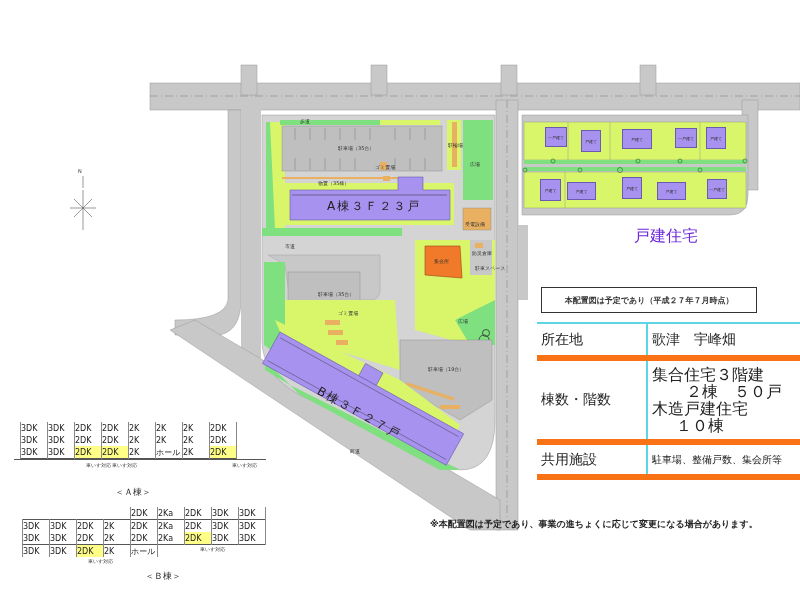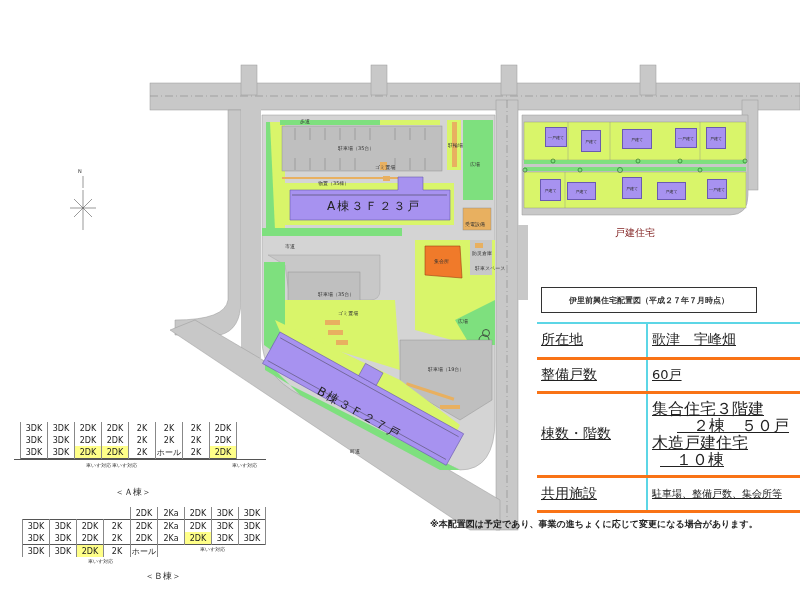--- a/index.html
+++ b/index.html
@@ -3,32 +3,32 @@
 <meta charset="utf-8">
 <style>
   html,body{margin:0;padding:0;background:#fff;}
   body{width:800px;height:596px;position:relative;overflow:hidden;font-family:"DejaVu Sans",sans-serif;}
   .abs{position:absolute;}
   svg{position:absolute;left:0;top:0;}
   .map-label{position:absolute;font-size:5px;color:#333;white-space:nowrap;}
   .bldg-label{position:absolute;font-size:12px;color:#222;letter-spacing:2px;white-space:nowrap;}
   .house{position:absolute;background:#a792f0;border:1px solid #6a5ab0;font-size:4px;color:#333;display:flex;align-items:center;justify-content:center;}
   table.info{position:absolute;left:537px;top:322px;width:263px;border-collapse:collapse;font-size:13px;color:#222;}
-  table.info td{border-top:2px solid #5cd6e6;border-bottom:3px solid #f97316;padding:0 4px;vertical-align:middle;text-decoration:underline;}
+  table.info td{border-top:2px solid #5cd6e6;border-bottom:6px solid #f97316;padding:0 4px;vertical-align:middle;}
   table.info td.k{width:101px;border-right:2px solid #5cd6e6;font-size:14px;}
   table.info td.v{font-size:12px;}
   .title-box{position:absolute;left:541px;top:287px;width:214px;height:24px;border:1px solid #333;font-size:8px;font-weight:bold;display:flex;align-items:center;justify-content:center;color:#333;}
   .note{position:absolute;left:430px;top:518px;font-size:9px;font-weight:bold;color:#222;white-space:nowrap;}
   .unit-table{position:absolute;border-collapse:collapse;font-size:8px;color:#222;}
-  .unit-table td{border-left:1px solid #888;width:26px;height:12px;text-align:center;padding:0;}
+  .unit-table td{border-left:1px solid #888;width:26px;height:12px;padding:0;}
   .unit-table td.y{background:#ffff88;}
   .unit-table td.e{border-left:none;}
   .caption{position:absolute;font-size:9px;color:#333;white-space:nowrap;text-align:right;}
   .tiny{position:absolute;font-size:5px;color:#333;white-space:nowrap;}
-  .houses-label{position:absolute;left:615px;top:226px;font-size:10px;color:#7f1d1d;}
+  .houses-label{position:absolute;left:634px;top:226px;font-size:16px;color:#6d28d9;}
 </style>
 </head>
 <body>
 
 <div class="abs" style="left:0;top:0;width:800px;height:596px;">
 <svg width="800" height="596" viewBox="0 0 800 596">
 
   <rect x="150" y="83" width="650" height="27" fill="#c8c8c8" stroke="#999" stroke-width="0.5"></rect>
   <line x1="150" y1="96" x2="800" y2="96" stroke="#666" stroke-width="0.4" stroke-dasharray="8,3,1,3"></line>
 
@@ -186,38 +186,34 @@
 <div class="house" style="left:622px;top:129px;width:28px;height:18px;">戸建て</div>
 <div class="house" style="left:675px;top:128px;width:20px;height:18px;">一戸建て</div>
 <div class="house" style="left:706px;top:127px;width:18px;height:20px;">戸建て</div>
 <div class="house" style="left:540px;top:179px;width:19px;height:20px;">戸建て</div>
 <div class="house" style="left:567px;top:182px;width:27px;height:16px;">戸建て</div>
 <div class="house" style="left:622px;top:177px;width:18px;height:20px;">戸建て</div>
 <div class="house" style="left:657px;top:182px;width:27px;height:16px;">戸建て</div>
 <div class="house" style="left:707px;top:179px;width:18px;height:18px;">一戸建て</div>
 
 <div class="title-box">
-  <span>伊里前興住宅配置図（平成２７年７月時点）</span>
+  <span>本配置図は予定であり（平成２７年７月時点）</span>
 </div>
 
 <table class="info">
   <tbody>
       <tr style="height:35px;">
     <td class="k">所在地</td>
     <td class="v" style="font-size:14px;">歌津　宇峰畑</td>
   </tr>
-  <tr style="height:34px;">
-    <td class="k">整備戸数</td>
-    <td class="v" style="font-size:13px;">60戸</td>
-  </tr>
   <tr style="height:84px;">
     <td class="k">棟数・階数</td>
     <td class="v" style="font-size:16px;line-height:17px;">
       <div>集合住宅３階建</div>
-      <div style="padding-left:18px;text-align:center;">　２棟　５０戸</div>
+      <div style="padding-left:18px;">　２棟　５０戸</div>
       <div>木造戸建住宅</div>
       <div style="padding-left:8px;">　１０棟</div>
     </td>
   </tr>
   <tr style="height:35px;">
     <td class="k">共用施設</td>
     <td class="v" style="font-size:10px;white-space:nowrap;overflow:hidden;max-width:150px;">駐車場、整備戸数、集会所等</td>
   </tr>
 </tbody>
   </table>

